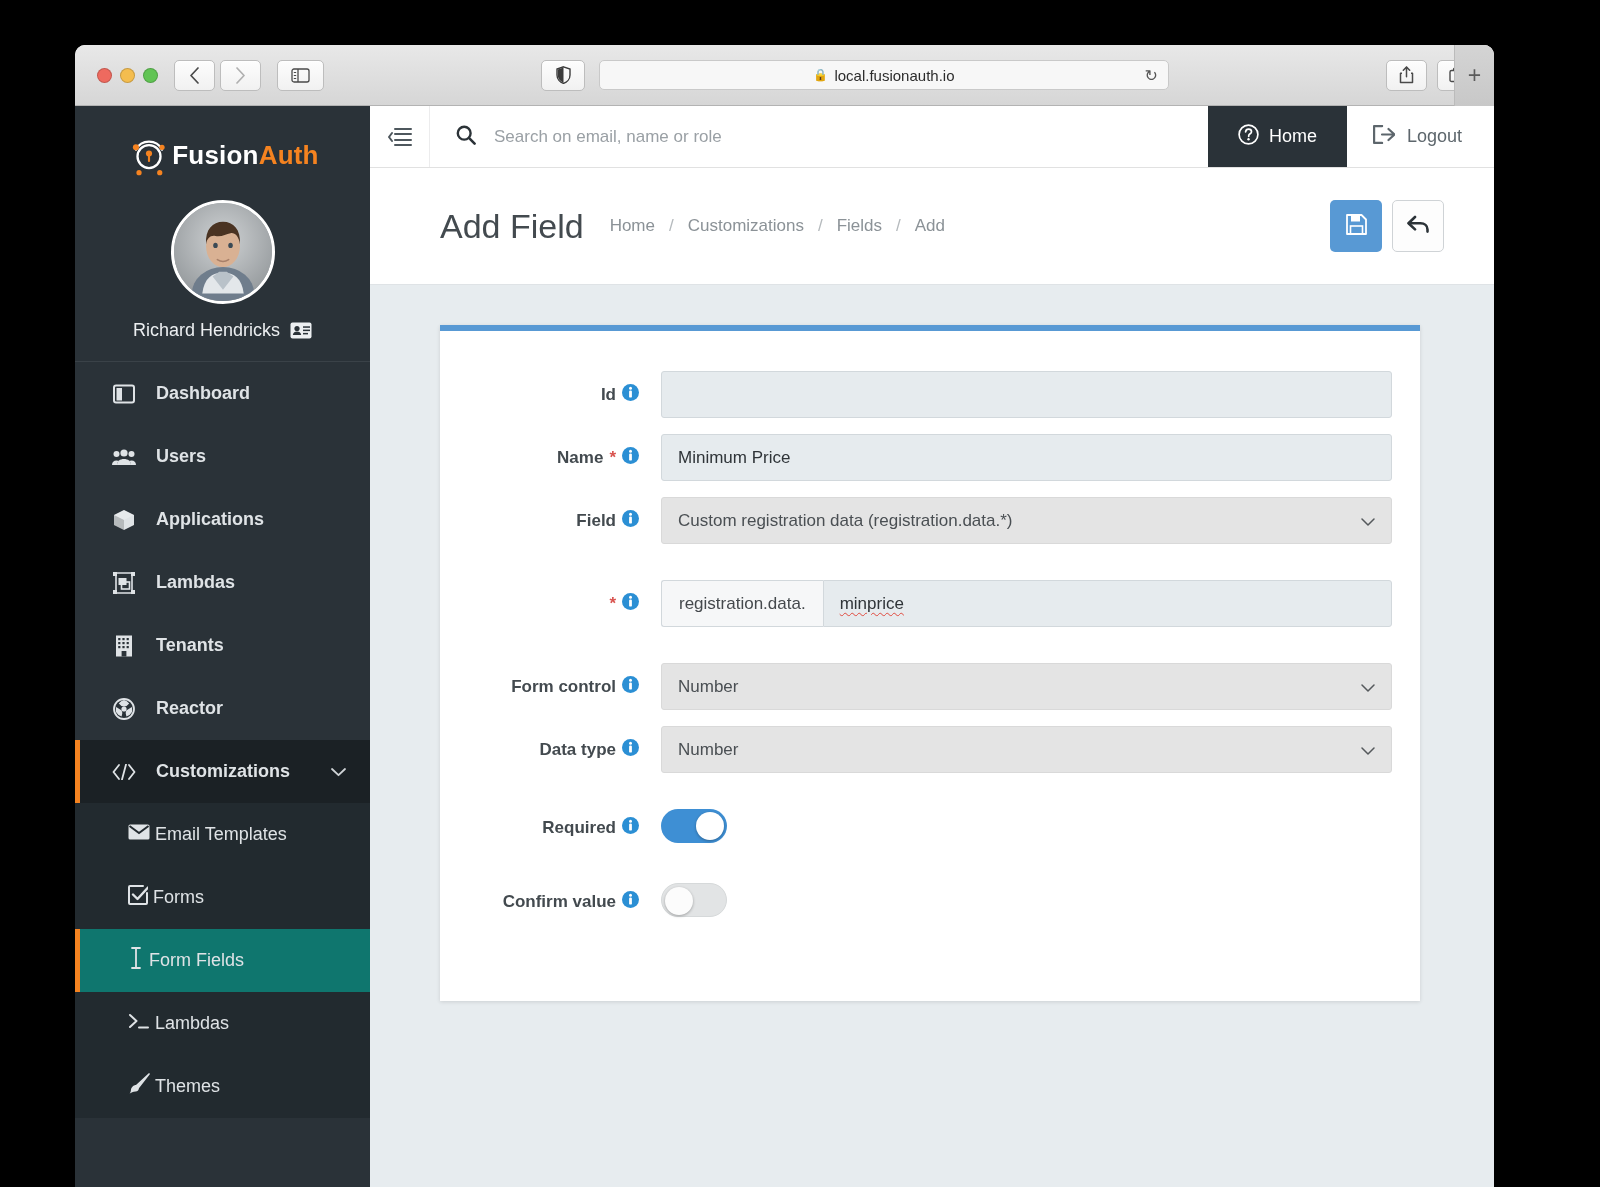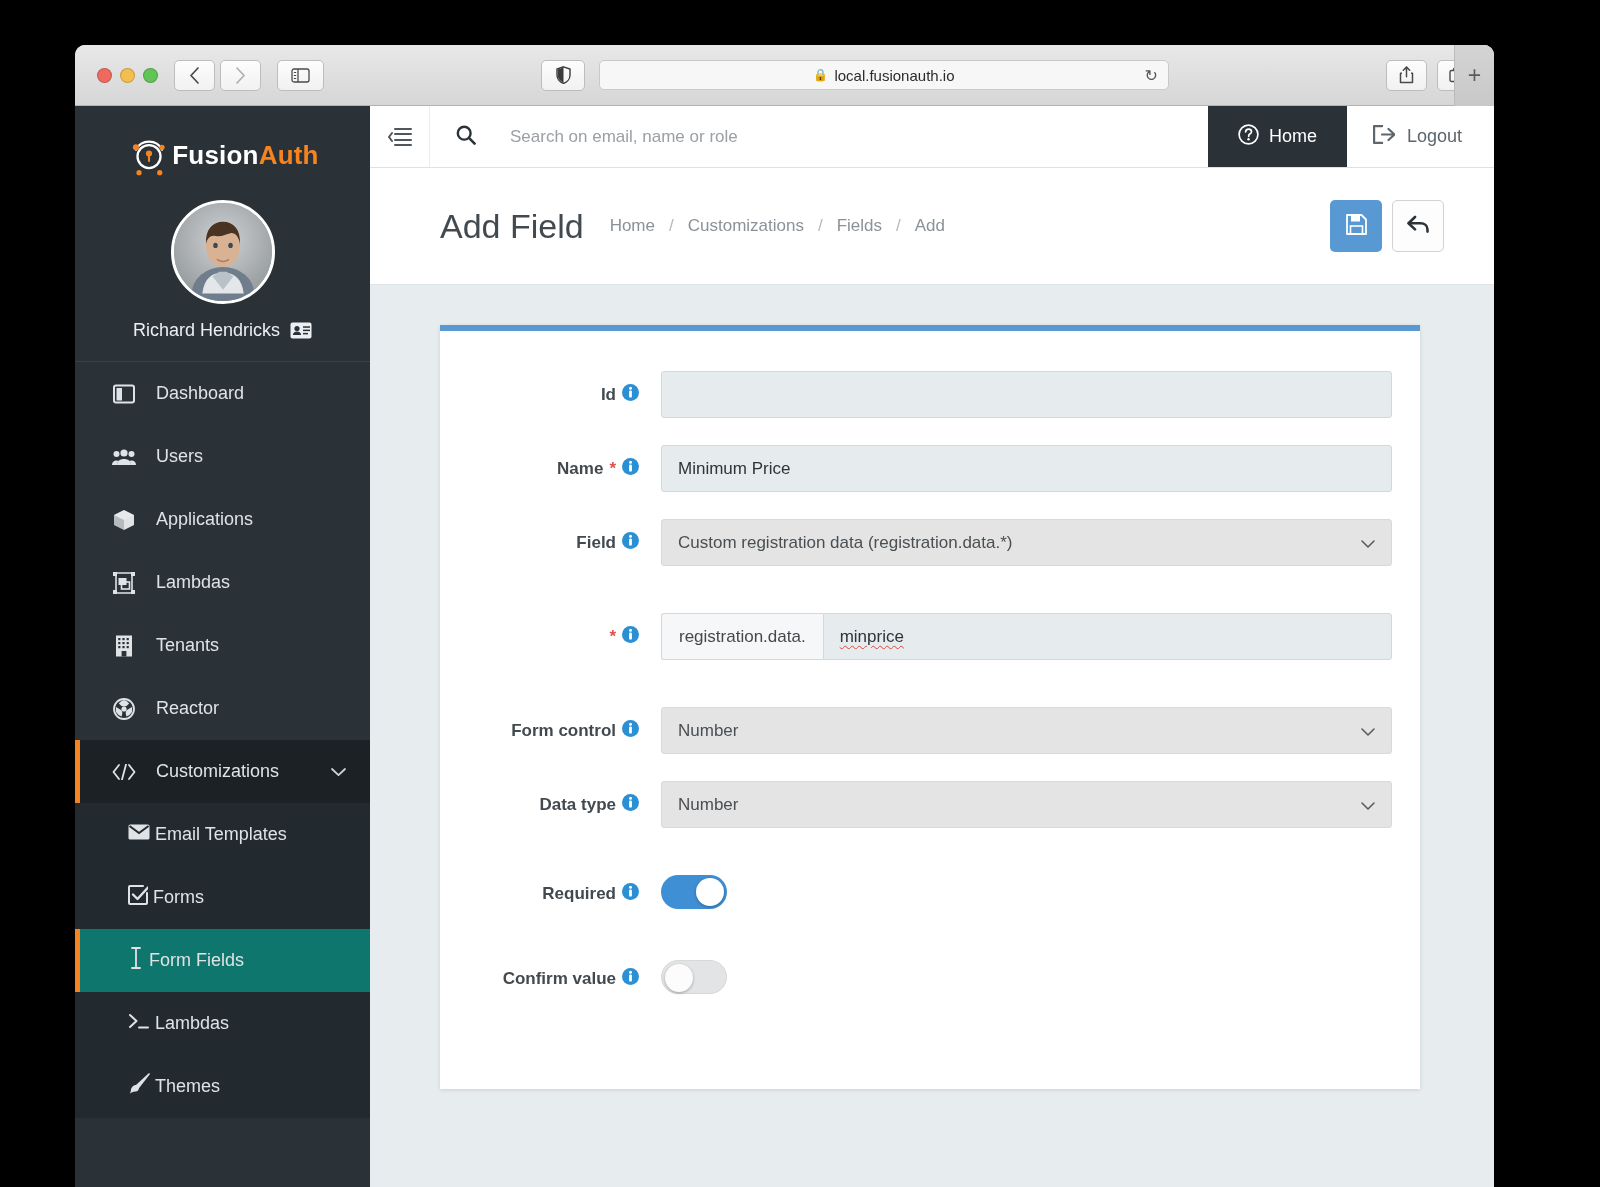--- a/index.html
+++ b/index.html
@@ -96,21 +96,21 @@
   }
   .avatar svg { display:block; width:100%; height:100%; }
   .uname {
     margin-top: 16px; font-size: 18px; color: #eceff1;
     display: flex; align-items: center; justify-content: center; gap: 10px;
   }
   .idcard { display: inline-flex; }
 
   .navdiv { border-top: 1px solid #3a4248; }
 
-  .nav { list-style: none; }
+  .nav { list-style: none; font-weight: bold; }
   .nav li {
     display: flex; align-items: center;
     height: 63px; padding-left: 32px;
     font-size: 18px; color: #dfe3e6;
     border-left: 5px solid transparent;
     gap: 20px;
   }
   .nav li .ico { width: 24px; display: flex; align-items: center; justify-content: center; }
   .nav li.group-open {
     background: #1b2125;
@@ -130,21 +130,21 @@
 
   
   .main { flex: 1; display: flex; flex-direction: column; background: #e7ecef; min-width: 0; }
 
   .topbar { height: 62px; background: #fff; display: flex; align-items: stretch; border-bottom: 1px solid #e1e1e1; }
   .hamburger { width: 60px; display: flex; align-items: center; justify-content: center; border-right: 1px solid #ececed; color: #4e575d; }
   .searchbox { flex: 1; display: flex; align-items: center; gap: 18px; padding-left: 26px; }
   .searchbox .qico { color: #2c3338; }
   .searchbox input {
     border: none; outline: none; font-size: 17px; color: #3a3a3a;
-    font-family: inherit; width: 100%; background: transparent; margin-left: 16px;
+    font-family: inherit; width: 100%; background: transparent;
   }
   .searchbox input::placeholder { color: #9aa0a5; }
   .helpbtn {
     background: #2a3238; color: #fff;
     display: flex; align-items: center; gap: 10px;
     padding: 0 30px; font-size: 18px;
   }
   .logoutbtn {
     background: #fff; color: #5d666c;
     display: flex; align-items: center; gap: 12px;
@@ -170,21 +170,21 @@
 
   .content { flex: 1; padding: 40px 70px; overflow: hidden; }
   .card {
     background: #fff;
     border-top: 6px solid #5899d4;
     box-shadow: 0 1px 4px rgba(0,0,0,.12);
     padding: 40px 0 44px;
     max-width: 980px;
   }
 
-  .frow { display: flex; align-items: center; margin-bottom: 27px; padding: 0 28px; }
+  .frow { display: flex; align-items: center; margin-bottom: 16px; padding: 0 28px; }
   .flabel {
     width: 193px; flex: 0 0 193px;
     text-align: right; padding-right: 22px;
     font-size: 17px; font-weight: bold; color: #434a4f;
     display: flex; align-items: center; justify-content: flex-end; gap: 6px;
     white-space: nowrap;
   }
   .req { color: #d9534f; font-weight: bold; }
   .infoico { flex: 0 0 auto; }
 

